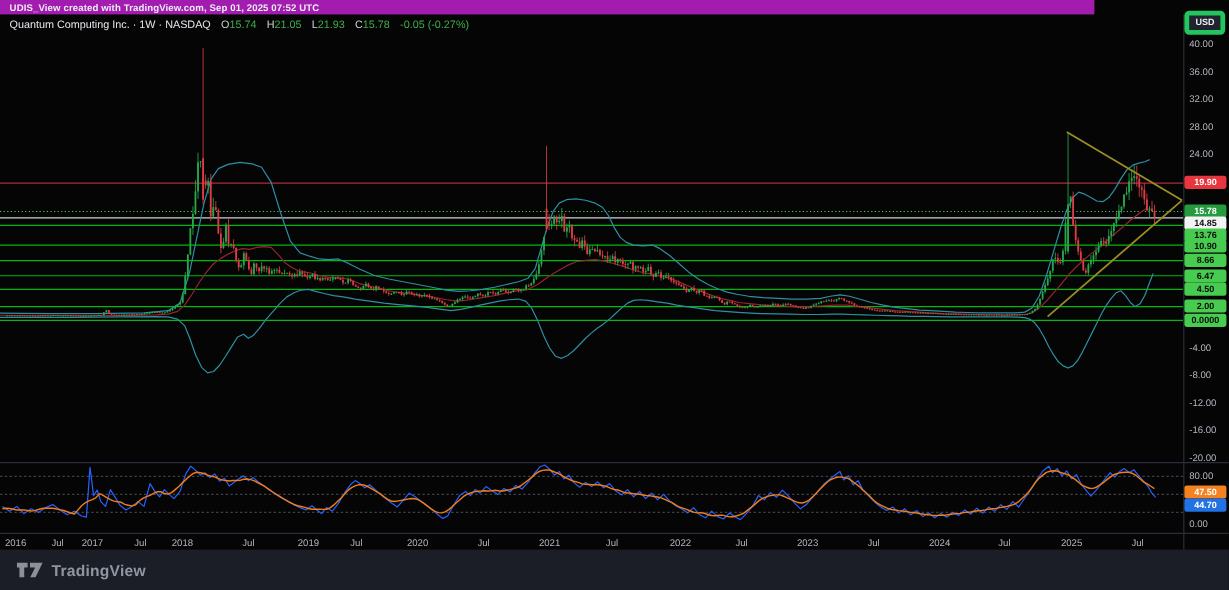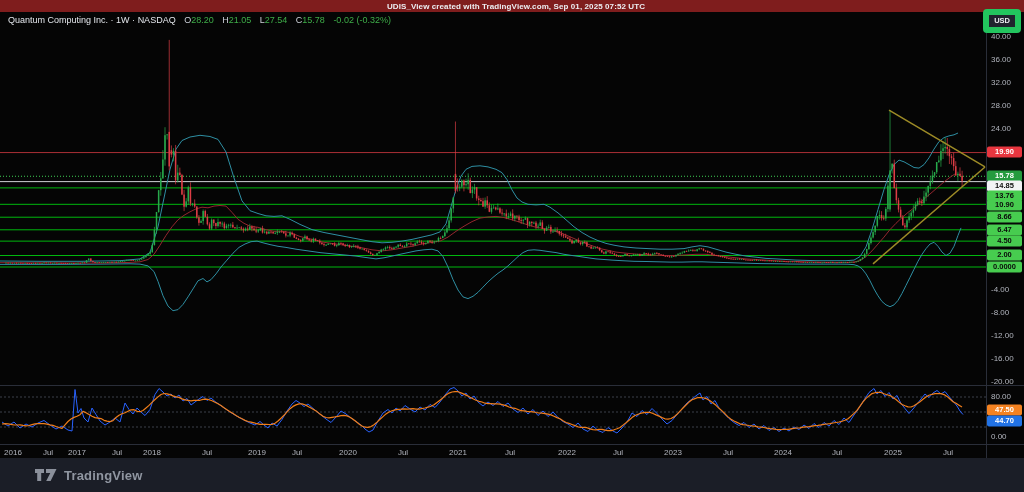--- a/index.html
+++ b/index.html
@@ -3,47 +3,47 @@
 <meta charset="utf-8">
 <style>
   html,body{margin:0;padding:0;}
   body{
     width:1024px;height:492px;position:relative;overflow:hidden;
     background:#06070a;
     font-family:"Liberation Sans","DejaVu Sans",sans-serif;
     color:#d1d4dc;
   }
   .topbar{
-    position:absolute;top:0;left:0;width:1024px;height:12px;z-index:6;
-    background:#7f1d1d;display:flex;align-items:center;
+    position:absolute;top:0;left:0;width:912px;height:12px;z-index:6;
+    background:#a21caf;display:flex;align-items:center;
     padding-left:8px;box-sizing:border-box;
-    font-size:8px;font-weight:bold;color:#eceef2;letter-spacing:.1px;justify-content:center;
+    font-size:8px;font-weight:bold;color:#eceef2;letter-spacing:.1px;
   }
   svg.chart{position:absolute;top:0;left:0;z-index:1;}
   .legend{
     position:absolute;top:15px;left:8px;z-index:4;white-space:nowrap;
     font-size:9px;line-height:11px;
   }
   .legend .t{color:#e4e7ec;font-weight:normal;}
   .legend .k{color:#cfd3db;margin-left:6px;}
   .legend .v{color:#3fae49;}
   .legend .chg{color:#3fae49;margin-left:6px;}
   .usd{
     position:absolute;top:9px;right:3px;z-index:7;
     font-size:7.5px;font-weight:bold;color:#eceef2;
-    background:#20242e;border:6px solid #22c55e;border-radius:4px;
+    background:#20242e;border:4px solid #22c55e;border-radius:4px;
     padding:2px 5px;line-height:1;cursor:pointer;
   }
   .axis-hit{position:absolute;z-index:3;}
   .price-axis-hit{right:0;top:12px;width:38px;height:433px;}
   .time-axis-hit{left:0;top:445px;width:986px;height:13px;}
   .footer{
     position:absolute;left:0;bottom:0;width:1024px;height:34px;z-index:6;
     background:#1b1e27;display:flex;align-items:center;gap:7px;
-    padding-left:35px;box-sizing:border-box;
+    padding-left:14px;box-sizing:border-box;
   }
   .footer .brand{font-size:13px;font-weight:bold;color:#9096a1;letter-spacing:.2px;}
 </style>
 </head>
 <body>
 
 <div class="topbar">
   <span>UDIS_View created with TradingView.com, Sep 01, 2025 07:52 UTC</span>
 </div>
 
@@ -1047,25 +1047,25 @@
     <text x="893" y="452.5" fill="#b2b5be" font-size="8" text-anchor="middle" dominant-baseline="middle">2025</text>
     <text x="948" y="452.5" fill="#b2b5be" font-size="8" text-anchor="middle" dominant-baseline="middle">Jul</text>
   </svg>
 
 <div class="legend">
   <span class="t">Quantum Computing Inc.</span>
   <span class="t">·</span>
   <span class="t">1W</span>
   <span class="t">·</span>
   <span class="t">NASDAQ</span>
-  <span class="k">O</span><span class="v">28.20</span>
+  <span class="k">O</span><span class="v">15.74</span>
   <span class="k">H</span><span class="v">21.05</span>
-  <span class="k">L</span><span class="v">27.54</span>
+  <span class="k">L</span><span class="v">21.93</span>
   <span class="k">C</span><span class="v">15.78</span>
-  <span class="chg">-0.02 (-0.32%)</span>
+  <span class="chg">-0.05 (-0.27%)</span>
 </div>
 
 <div class="usd">USD</div>
 
 <div class="axis-hit price-axis-hit"></div>
 <div class="axis-hit time-axis-hit"></div>
 
 <div class="footer">
   <svg width="22" height="16" viewBox="0 0 22 16">
     <path d="M0 2 H9 V6 H6.2 V14 H2.2 V6 H0 Z" fill="#8b909b"></path>

